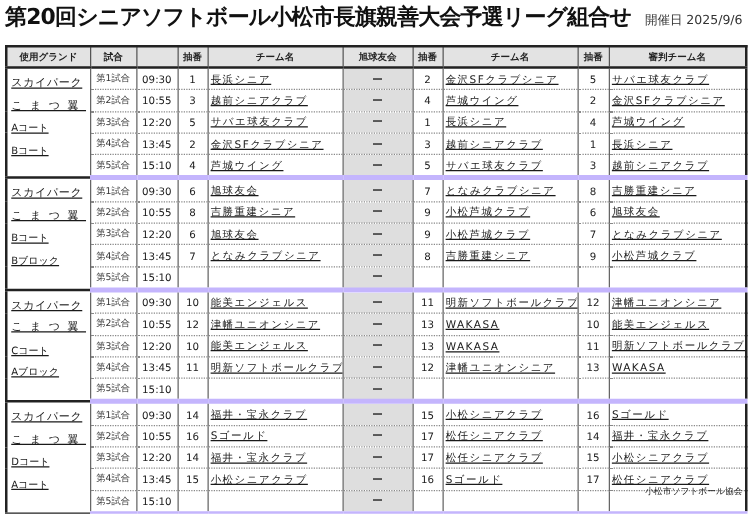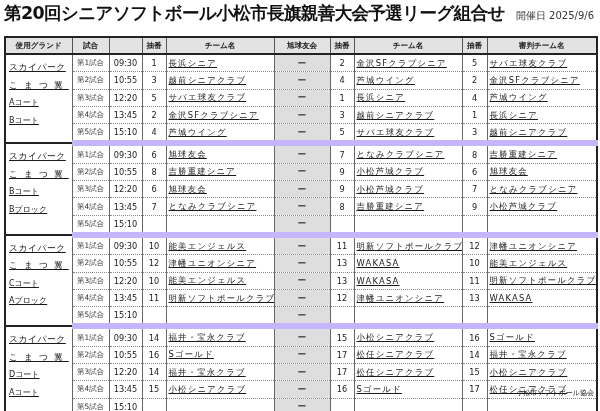--- a/index.html
+++ b/index.html
@@ -7,21 +7,21 @@
          font-family: "DejaVu Sans", "Liberation Sans", sans-serif; color: #1a1a1a; }
   .title { position: absolute; left: 4px; top: 1px; font-size: 17.5px; font-weight: bold; letter-spacing: -0.6px; white-space: nowrap; color: #111; }
   .title .sub { margin-left: 0; }
   .date { position: absolute; right: 6px; top: 9px; font-size: 10px; color: #333; white-space: nowrap; }
   table.sched { position: absolute; left: 4px; top: 36px; width: 592px; border-collapse: collapse; table-layout: fixed;
                 border: 2px solid #222; font-size: 8.4px; }
   table.sched th { background: #e3e3e3; font-weight: bold; height: 15px; border: 1px solid #555; border-bottom: 2px solid #222;
                    font-size: 7.6px; color: #222; padding: 0; text-align: center; }
   table.sched td { height: 16.3px; padding: 0 2px; border-left: 1px solid #666; border-right: 1px solid #666;
                    border-bottom: 1px dotted #888; white-space: nowrap; overflow: hidden; }
-  table.sched tr.last td { border-bottom: 6px solid #c4b5fd; }
+  table.sched tr.last td { border-bottom: 4px solid #c4b5fd; }
   td.ground { vertical-align: top; font-size: 8.8px; padding: 4px 3px 0 3px !important; line-height: 17.5px; border-bottom: 2px solid #222 !important; text-decoration: underline; }
   td.ground .g-name { display:block; letter-spacing: 0.5px; }
   td.ground .g-sub { display:block; letter-spacing: 6px; }
   td.ground .g-court { display:block; font-size: 8px; }
   td.game { font-size: 7.4px; color: #333; text-align: center; }
   td.time { text-align: center; font-size: 8.2px; }
   td.num { text-align: center; font-size: 8.2px; }
   td.team { font-size: 8.4px; letter-spacing: 1.2px; text-decoration: underline; }
   td.result { background: #dedede; text-align: center; font-weight: bold; color: #333; }
   .footer { position: absolute; right: 6px; top: 388px; font-size: 7px; color: #222; white-space: nowrap; }

